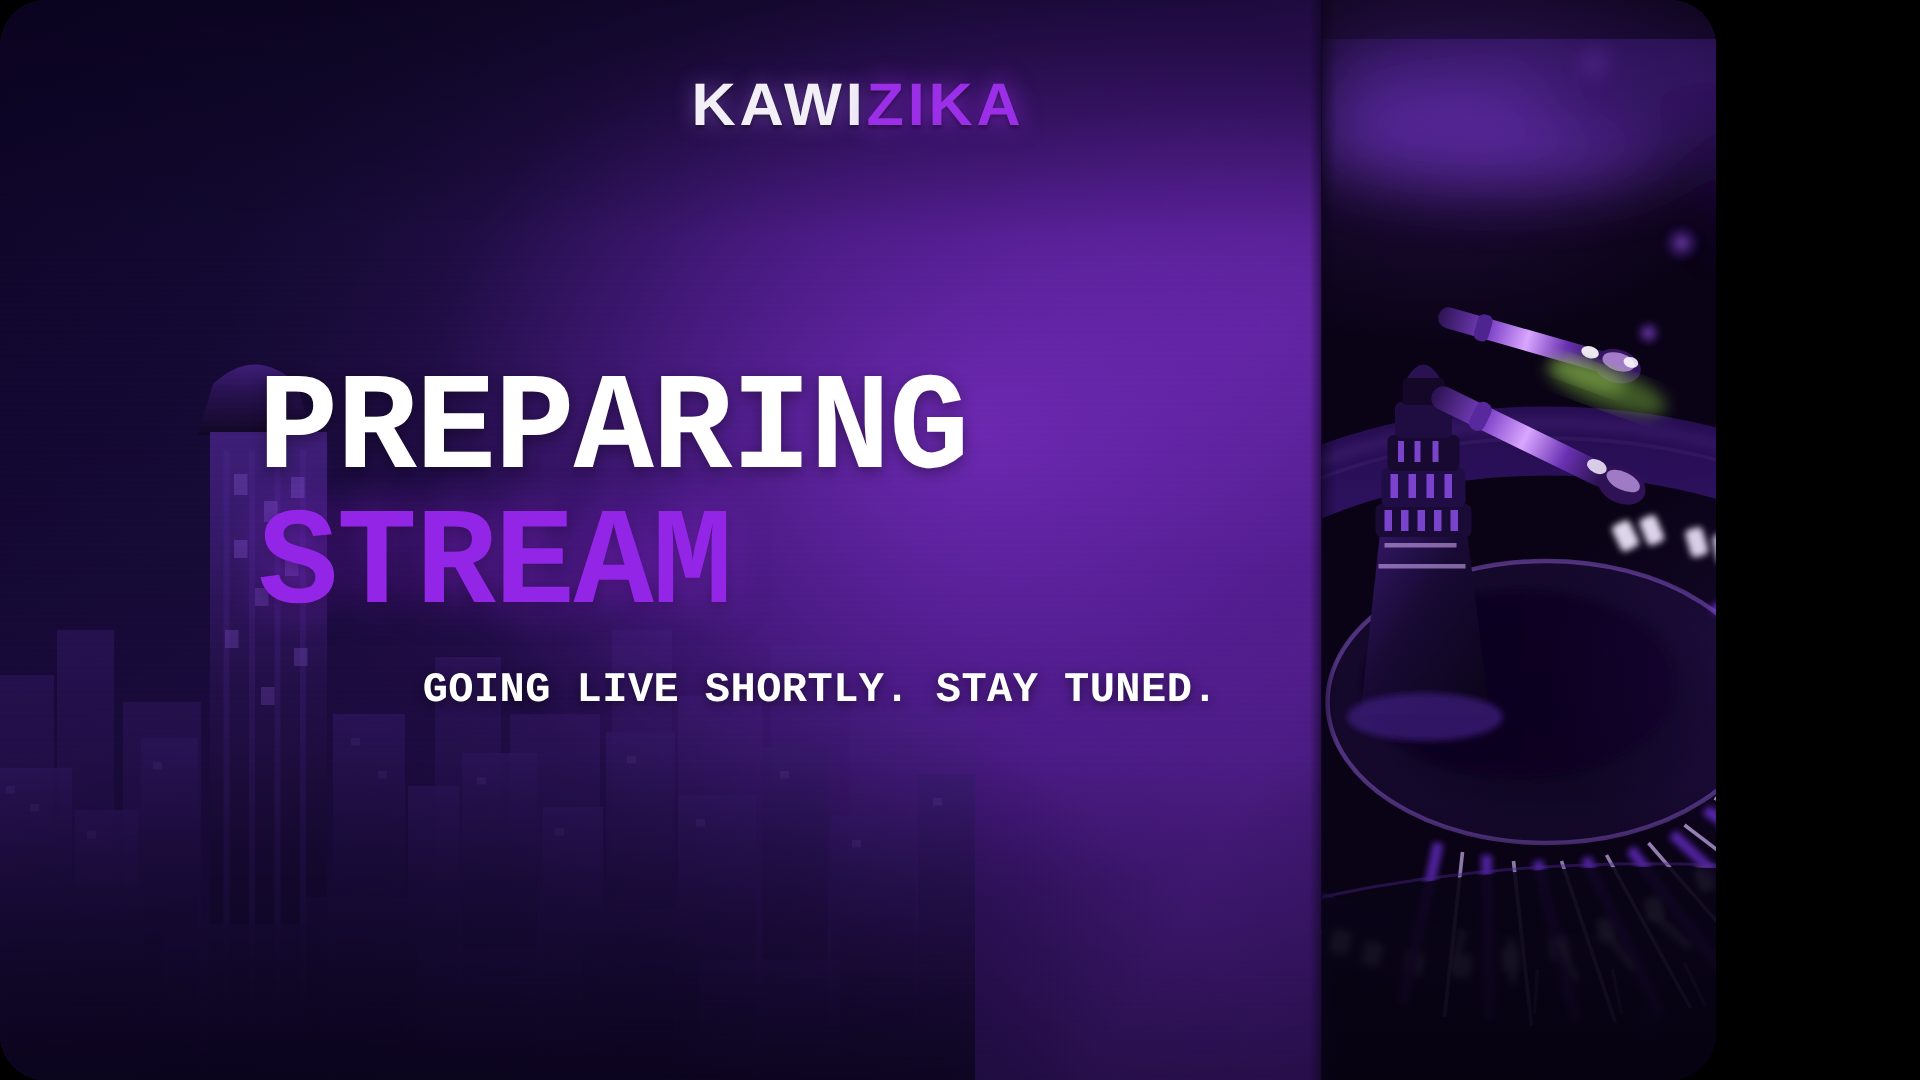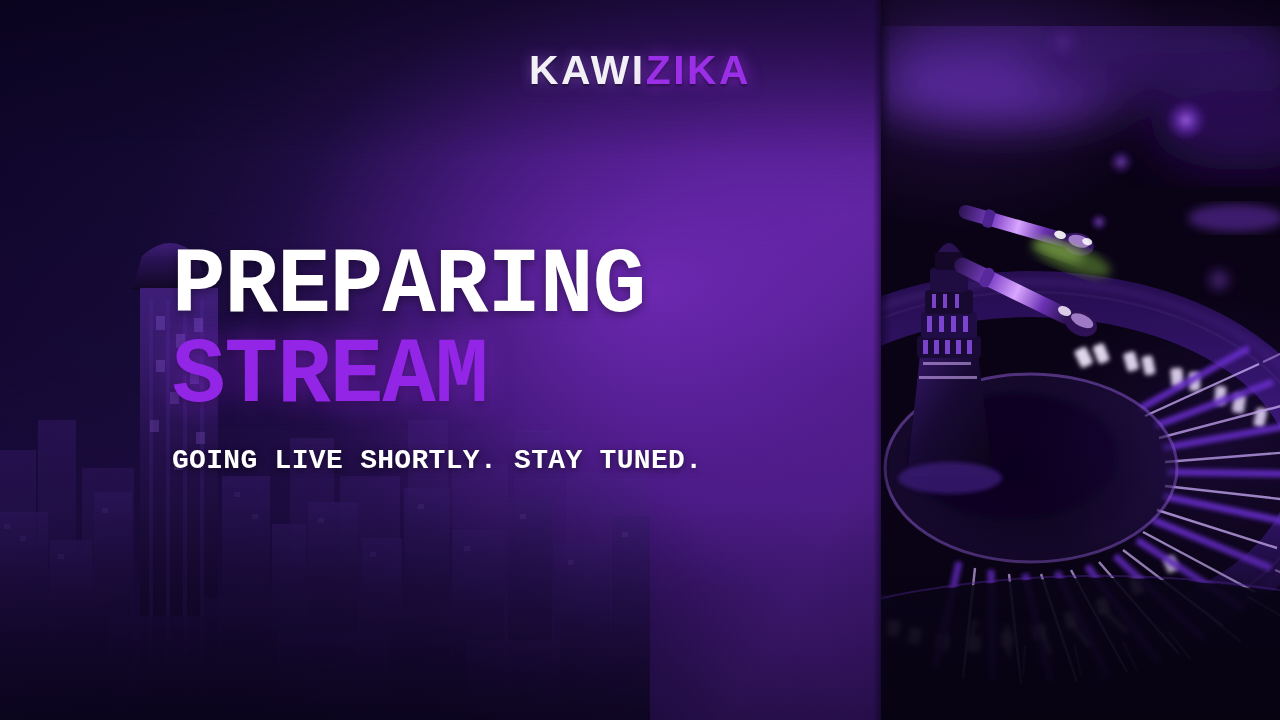--- a/index.html
+++ b/index.html
@@ -3,25 +3,26 @@
 <meta charset="utf-8">
 <title>Preparing Stream</title>
 <style>
   html, body {
     margin: 0;
     padding: 0;
     background: #000;
   }
   #stage {
     position: relative;
-    width: 1280px;
+    width: 1144px;
     height: 720px;
     overflow: hidden;
     font-family: "Liberation Sans", sans-serif;
     background: #0d0524;
+    border-radius: 31px;
   }
 
   
   #left-panel {
     position: absolute;
     left: 0; top: 0;
     width: 881px;
     height: 720px;
     overflow: hidden;
     background:
@@ -110,20 +111,21 @@
     text-shadow: 0 0 26px rgba(147,38,230,0.55), 0 3px 10px rgba(0,0,0,0.35);
   }
   #subtitle {
     margin-top: 24px;
     font-size: 28px;
     letter-spacing: 0.3px;
     color: #ffffff;
     font-weight: 600;
     white-space: nowrap;
     text-shadow: 0 2px 7px rgba(0,0,0,0.55);
+    text-align: right;
   }
   #subtitle .strong { font-weight: 800; }
 
   
   #right-panel {
     position: absolute;
     left: 881px; top: 0;
     width: 399px; height: 720px;
     overflow: hidden;
     background: #090313;

